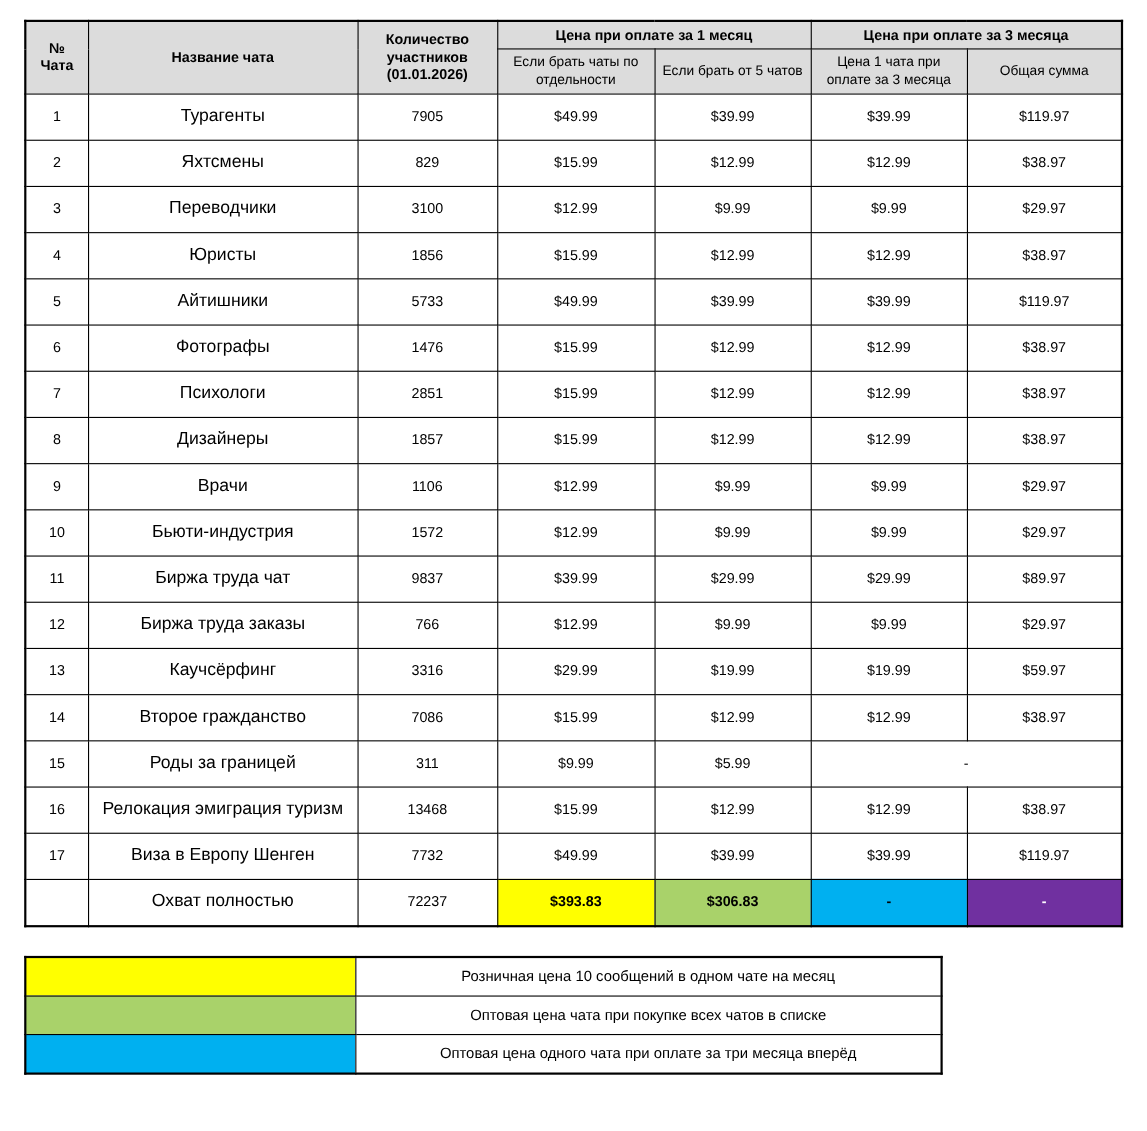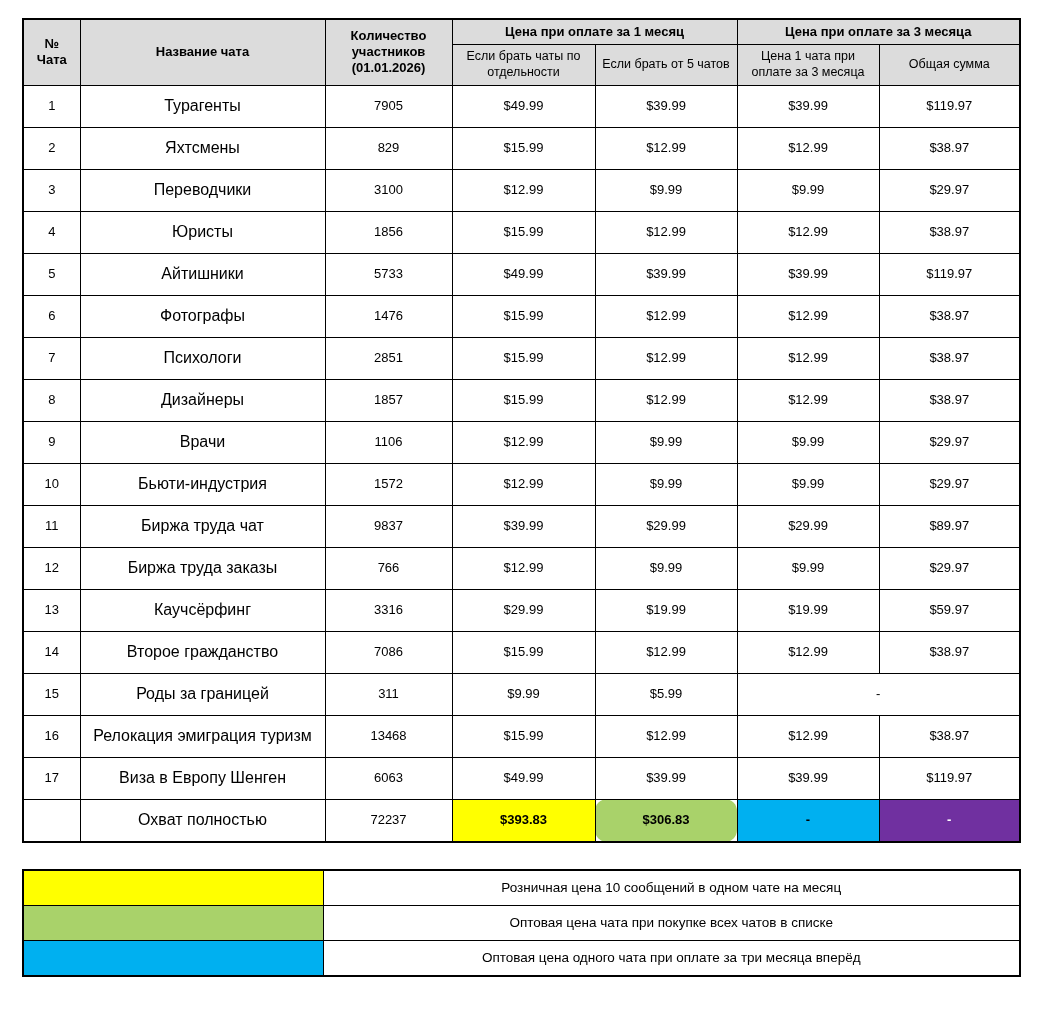--- a/index.html
+++ b/index.html
@@ -59,29 +59,29 @@
     font-size: 16px;
   }
   tr.total-row td {
     font-weight: bold;
   }
   tr.total-row td.plain {
     font-weight: normal;
     text-align: center;
   }
   .c-yellow { background: #ffff00 !important; }
-  .c-green  { background: #a9d26a !important; border-radius: 12px; }
+  .c-green  { background: #a9d26a !important; }
   .c-blue   { background: #00b0f0 !important; }
   .c-purple { background: #7030a0 !important; color: #ffffff; }
 
   .legend {
     margin-top: 26px;
     border-collapse: collapse;
     table-layout: fixed;
-    width: 999px;
+    width: 835px;
     border: 2px solid #000;
   }
   .legend td {
     border: 1px solid #000;
     height: 32px;
     font-size: 13.5px;
     text-align: center;
     vertical-align: middle;
   }
   .legend td.swatch { width: 300px; }
@@ -265,21 +265,21 @@
           <td class="name">Релокация эмиграция туризм</td>
           <td>13468</td>
           <td>$15.99</td>
           <td>$12.99</td>
           <td>$12.99</td>
           <td>$38.97</td>
         </tr>
         <tr>
           <td>17</td>
           <td class="name">Виза в Европу Шенген</td>
-          <td>6063</td>
+          <td>7732</td>
           <td>$49.99</td>
           <td>$39.99</td>
           <td>$39.99</td>
           <td>$119.97</td>
         </tr>
         <tr class="total-row">
           <td class="plain"></td>
           <td class="plain name">Охват полностью</td>
           <td class="plain">72237</td>
           <td class="c-yellow">$393.83</td>

